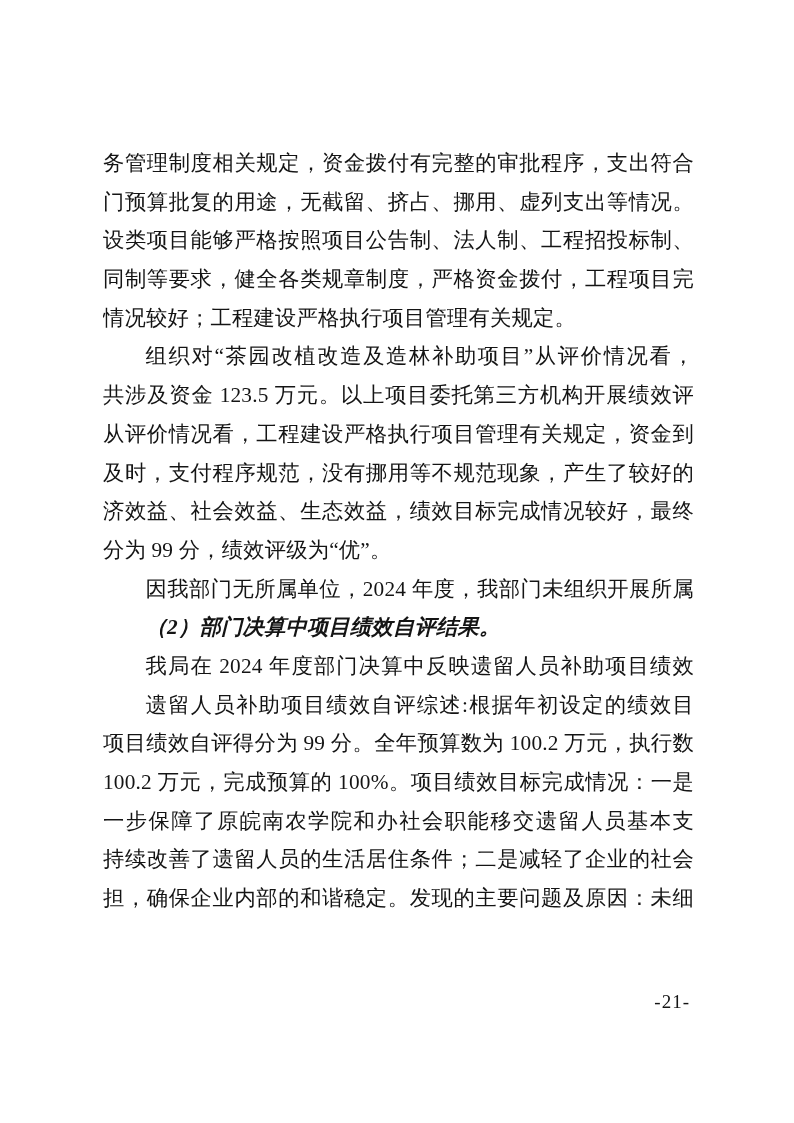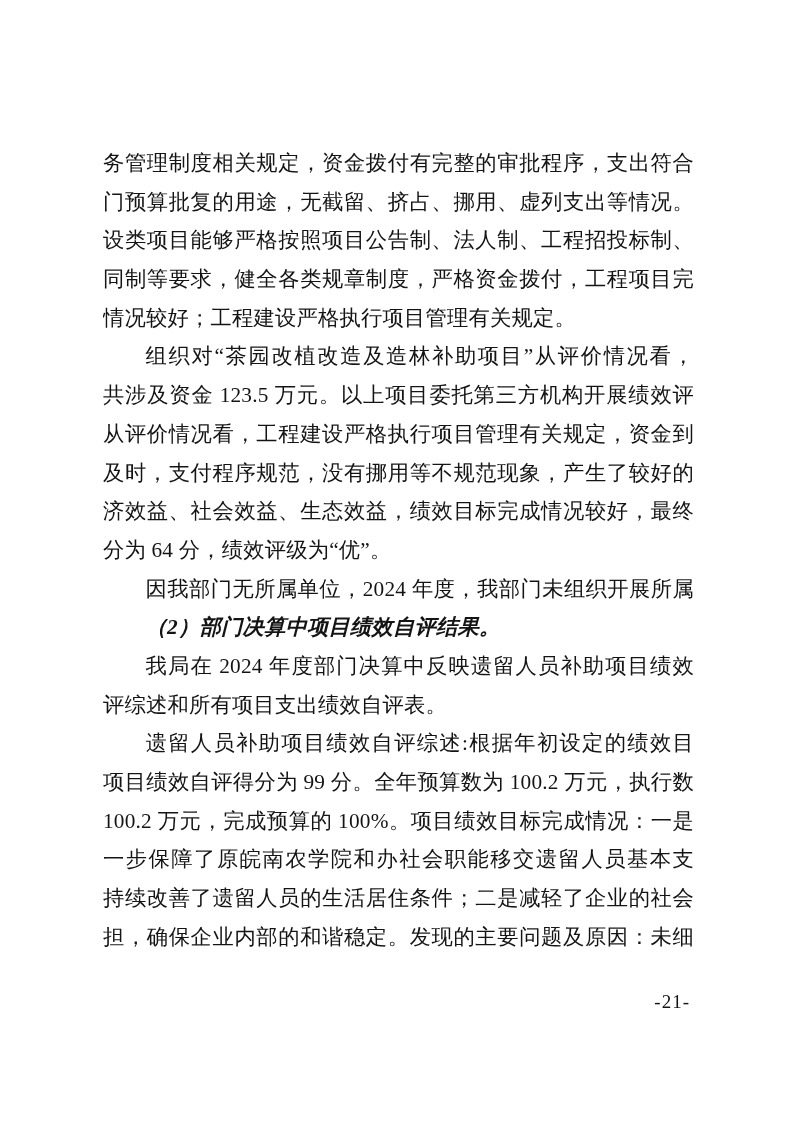--- a/index.html
+++ b/index.html
@@ -71,31 +71,30 @@
         <div class="line">设类项目能够严格按照项目公告制、法人制、工程招投标制、合</div>
         <div class="line">同制等要求，健全各类规章制度，严格资金拨付，工程项目完成</div>
         <div class="line last">情况较好；工程建设严格执行项目管理有关规定。</div>
       </div>
       <div class="para body">
         <div class="line indent">组织对“茶园改植改造及造林补助项目”从评价情况看，</div>
         <div class="line">共涉及资金 123.5 万元。以上项目委托第三方机构开展绩效评价。</div>
         <div class="line">从评价情况看，工程建设严格执行项目管理有关规定，资金到位</div>
         <div class="line">及时，支付程序规范，没有挪用等不规范现象，产生了较好的经</div>
         <div class="line">济效益、社会效益、生态效益，绩效目标完成情况较好，最终评</div>
-        <div class="line last">分为 64 分，绩效评级为“优”。</div>
+        <div class="line last">分为 99 分，绩效评级为“优”。</div>
       </div>
       <div class="para body">
         <div class="line indent">因我部门无所属单位，2024 年度，我部门未组织开展所属单</div>
       </div>
       <div class="para heading">
         <div class="line last indent">（2）部门决算中项目绩效自评结果。</div>
       </div>
       <div class="para body">
         <div class="line indent">我局在 2024 年度部门决算中反映遗留人员补助项目绩效自</div>
-        <div class="line last">评综述和所有项目支出绩效自评表。</div>
       </div>
       <div class="para body">
         <div class="line indent">遗留人员补助项目绩效自评综述:根据年初设定的绩效目标，</div>
         <div class="line">项目绩效自评得分为 99 分。全年预算数为 100.2 万元，执行数为</div>
         <div class="line">100.2 万元，完成预算的 100%。项目绩效目标完成情况：一是进</div>
         <div class="line">一步保障了原皖南农学院和办社会职能移交遗留人员基本支出，</div>
         <div class="line">持续改善了遗留人员的生活居住条件；二是减轻了企业的社会负</div>
         <div class="line">担，确保企业内部的和谐稳定。发现的主要问题及原因：未细化</div>
       </div>
     </div>

